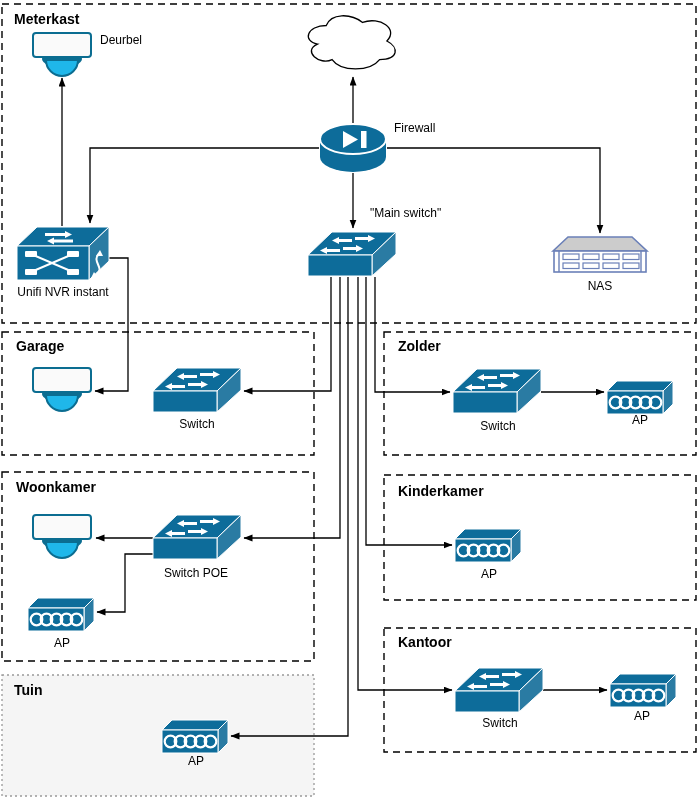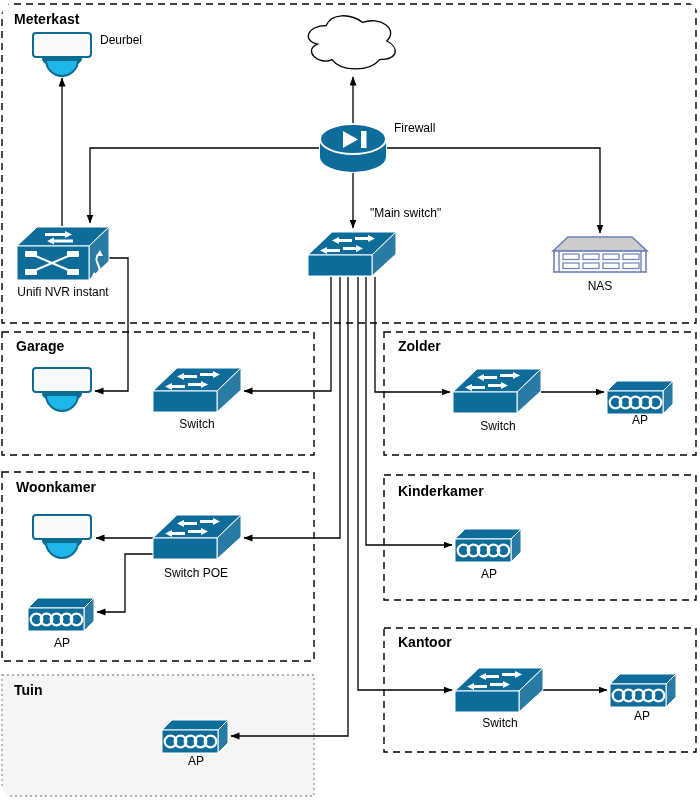--- a/index.html
+++ b/index.html
@@ -1,16 +1,16 @@
 <!DOCTYPE html>
 <html><head>
 <meta charset="utf-8">
 <style>
   html,body{margin:0;padding:0;background:#ffffff;}
-  .canvas{position:relative;width:700px;height:800px;background:#ffffff;overflow:hidden;border-radius:21px;}
+  .canvas{position:relative;width:700px;height:800px;background:#ffffff;overflow:hidden;}
   svg text{font-family:"Liberation Sans","DejaVu Sans",sans-serif;fill:#000000;}
   .zone{fill:none;stroke:#000000;stroke-width:1.4;stroke-dasharray:7,5;}
   .zone-tuin{fill:#f5f5f5;stroke:#999999;stroke-width:1.3;stroke-dasharray:2,3;}
   .zone-title{font-size:14px;font-weight:bold;}
   .node-label{font-size:12px;}
   .edge{fill:none;stroke:#000000;stroke-width:1.3;}
 </style>
 </head>
 <body>
 

